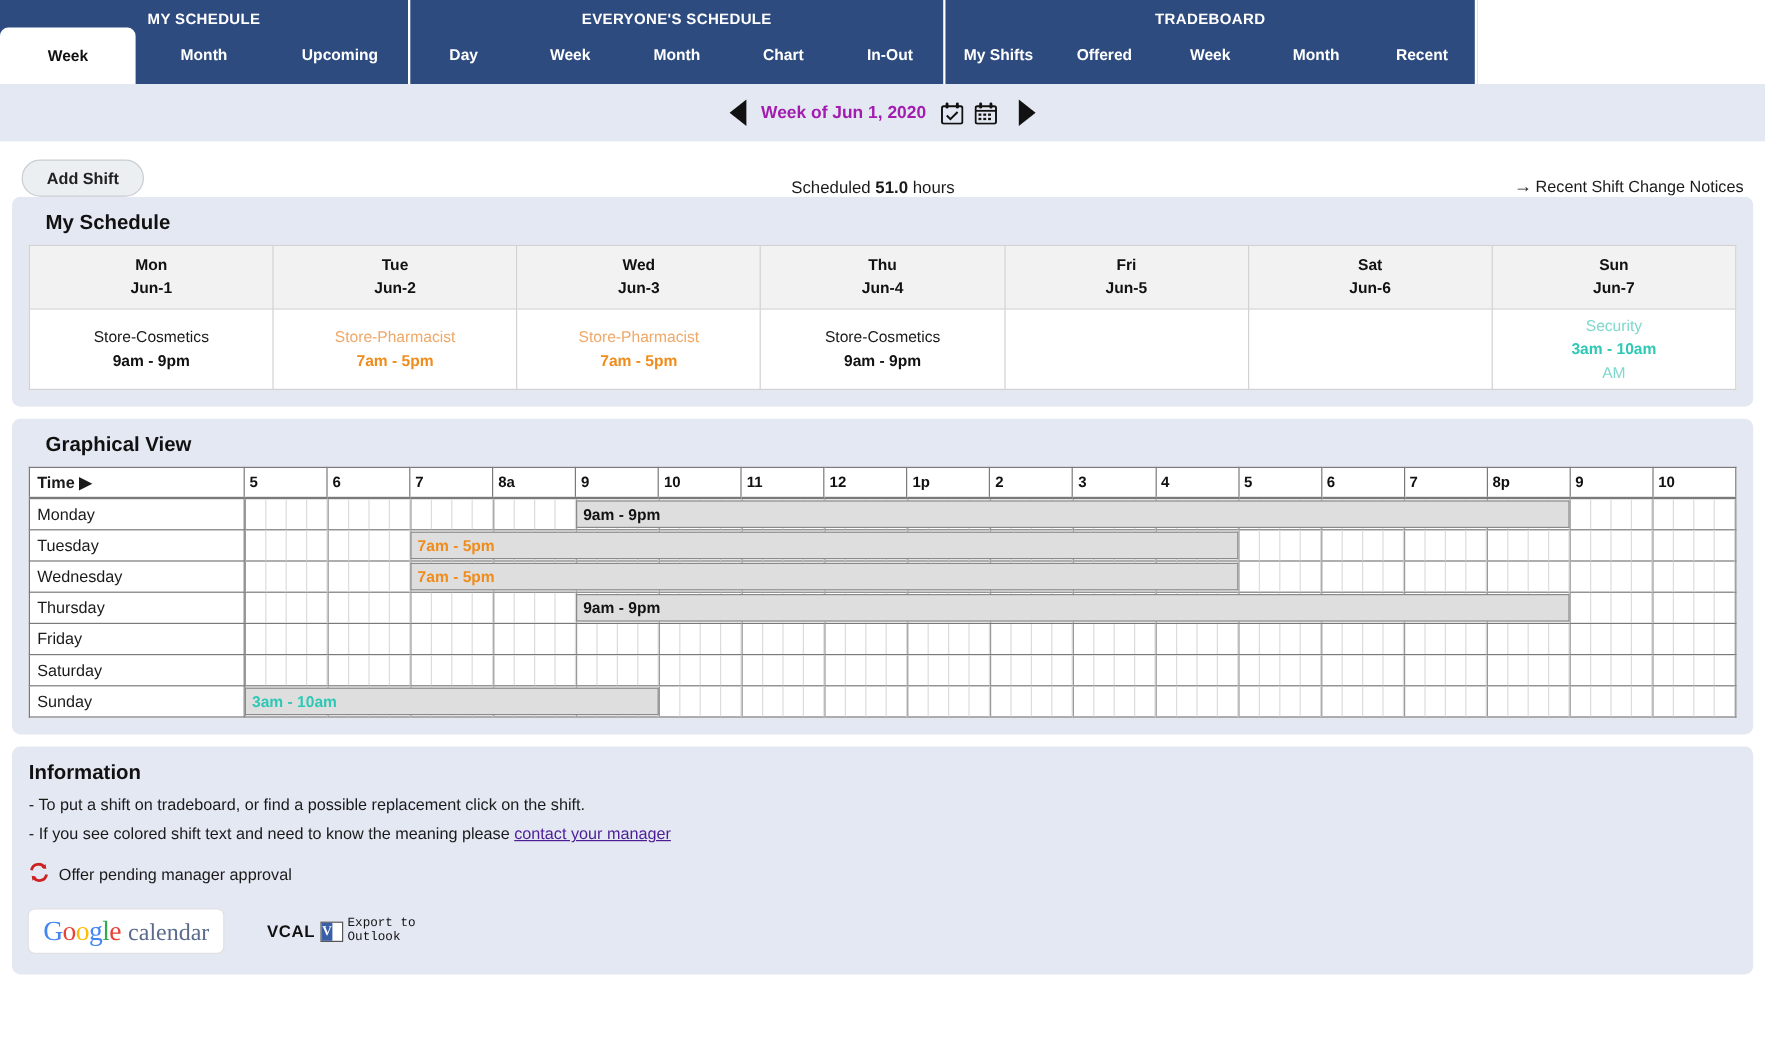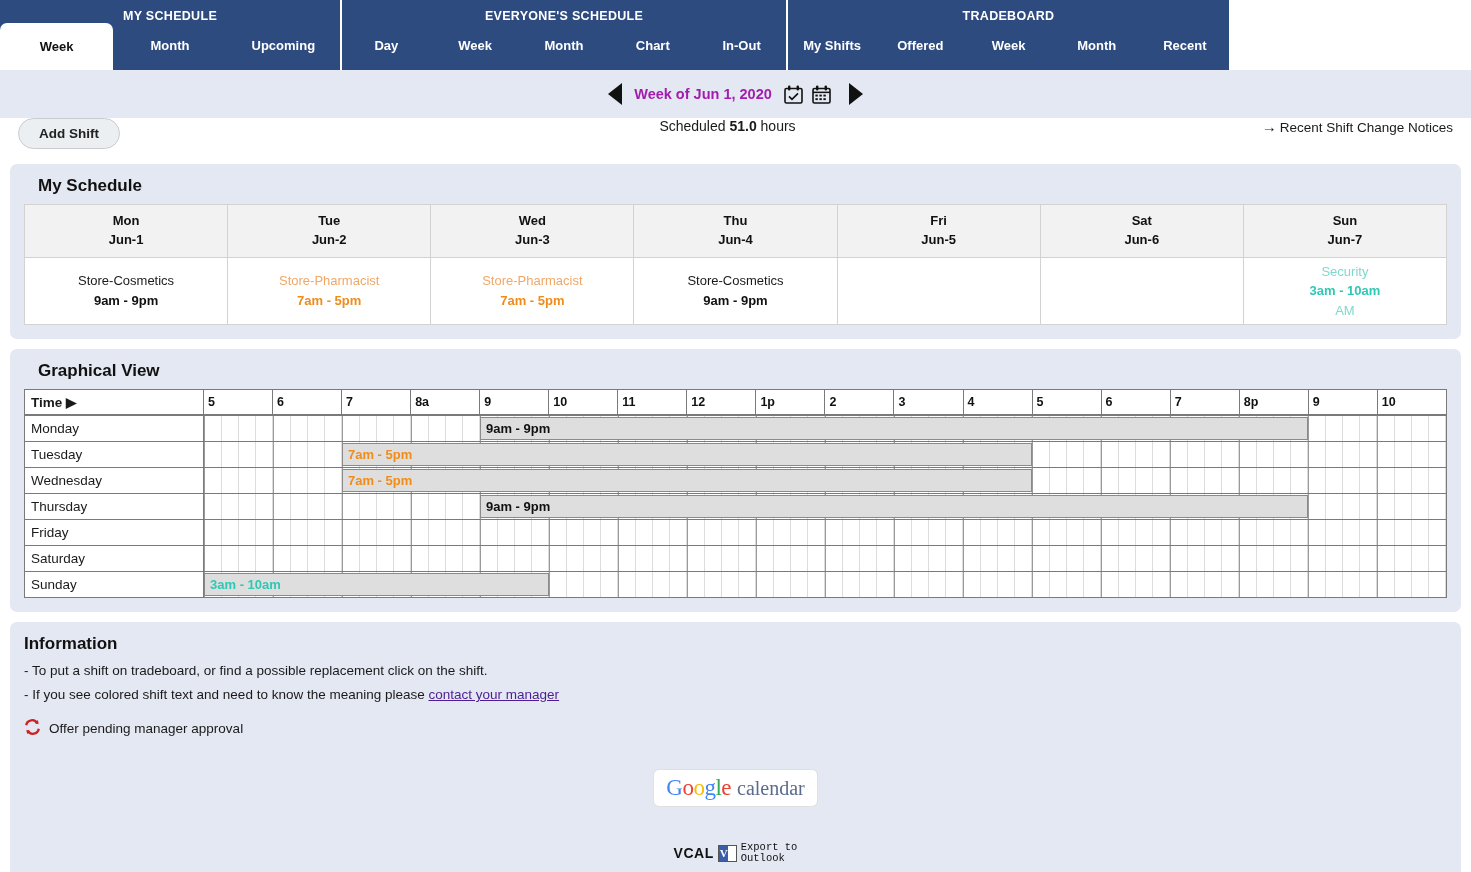--- a/index.html
+++ b/index.html
@@ -112,21 +112,21 @@
     color: #a21caf;
     margin: 0 3px;
   }
   .cal-icon { cursor: pointer; display: inline-block; line-height: 0; }
 
   
   .toolbar {
     height: 46px;
     background: #ffffff;
     display: flex;
-    align-items: flex-start;
+    align-items: flex-end;
     position: relative;
     padding: 0 18px;
     box-sizing: border-box;
   }
   .add-shift {
     background: #eceff1;
     border: 1px solid #c9ccd1;
     border-radius: 16px;
     padding: 7px 20px;
     font-size: 13.5px;
@@ -293,23 +293,22 @@
     align-items: center;
     gap: 8px;
     margin-top: 17px;
     font-size: 13.5px;
     color: #1a1a1a;
   }
   .footer-row {
     display: flex;
     align-items: center;
     gap: 36px;
-    margin-top: 32px;
+    margin-top: 20px;
     padding-bottom: 4px;
-    flex-direction: column;
   }
   .gcal-btn {
     background: #ffffff;
     border-radius: 5px;
     padding: 5px 12px;
     display: flex;
     align-items: baseline;
     cursor: pointer;
     box-shadow: 0 0 0 1px #e0e0e0;
   }

